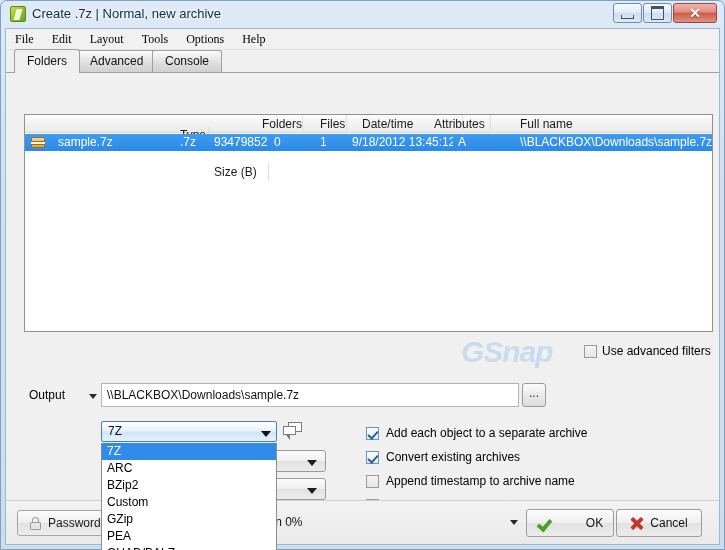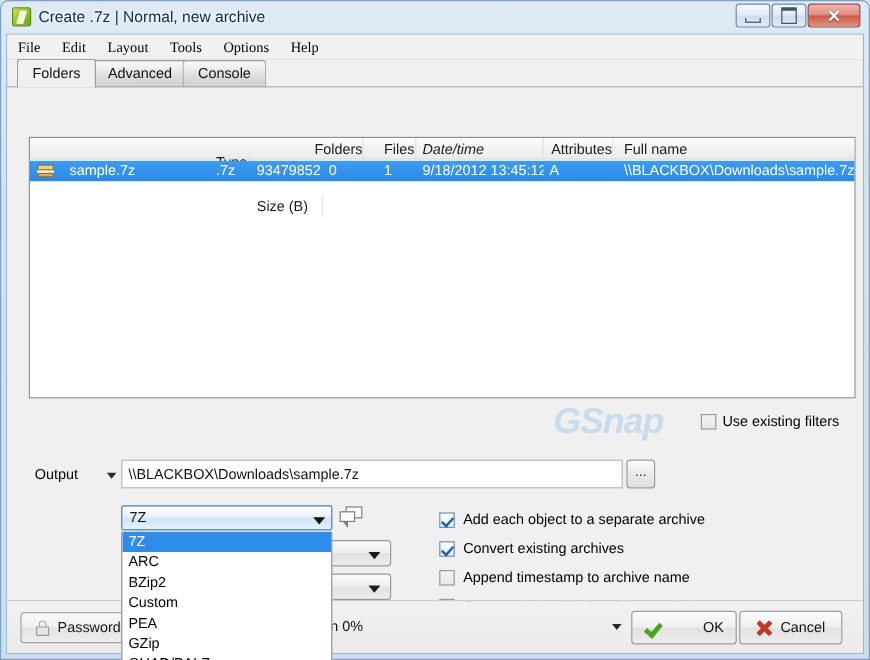--- a/index.html
+++ b/index.html
@@ -350,41 +350,41 @@
 
       <div id="watermark">GSnap</div>
 
       <div id="filelist">
         <div id="listhead">
           <div class="hcell" style="left:0px;width:28px;border-right:none;"></div>
           <div class="hcell" style="left:150px;width:34px;margin-top:11px;">Type</div>
           <div class="hcell" style="left:184px;width:60px;margin-top:48px;">Size (B)</div>
           <div class="hcell" style="left:232px;width:46px;">Folders</div>
           <div class="hcell" style="left:290px;width:32px;">Files</div>
-          <div class="hcell" style="left:322px;width:106px;font-style:italic;">Date/time</div>
-          <div class="hcell" style="left:424px;width:62px;text-align:right;">Attributes</div>
+          <div class="hcell" style="left:332px;width:106px;">Date/time</div>
+          <div class="hcell" style="left:404px;width:62px;">Attributes</div>
           <div class="hcell" style="left:490px;width:197px;border-right:none;">Full name</div>
         </div>
 
         <div id="listrow">
           <div id="rowicon"></div>
           <div class="rcell" style="left:28px;width:122px;">sample.7z</div>
           <div class="rcell" style="left:150px;width:34px;">.7z</div>
           <div class="rcell" style="left:184px;width:60px;">93479852</div>
           <div class="rcell" style="left:244px;width:46px;">0</div>
           <div class="rcell" style="left:290px;width:32px;">1</div>
           <div class="rcell" style="left:322px;width:106px;">9/18/2012 13:45:12</div>
           <div class="rcell" style="left:428px;width:62px;">A</div>
           <div class="rcell" style="left:490px;width:197px;">\\BLACKBOX\Downloads\sample.7z</div>
         </div>
       </div>
 
       <div id="advfilters">
         <span class="chkbox"></span>
-        <span class="chklabel">Use existing filters</span>
+        <span class="chklabel">Use advanced filters</span>
       </div>
 
       <div id="outrow">
         <div id="outlabel">Output</div>
         <div id="outarrow"></div>
         <div id="outfield">\\BLACKBOX\Downloads\sample.7z</div>
         <div id="outbrowse">...</div>
       </div>
 
       <div class="ghost-combo" id="ghost1">
@@ -402,22 +402,22 @@
       <div id="balloon">
         <span class="b1"></span>
         <span class="b2"></span>
       </div>
 
       <div id="fmtlist">
         <div class="fmtopt sel">7Z</div>
         <div class="fmtopt">ARC</div>
         <div class="fmtopt">BZip2</div>
         <div class="fmtopt">Custom</div>
+        <div class="fmtopt">GZip</div>
         <div class="fmtopt">PEA</div>
-        <div class="fmtopt">GZip</div>
         <div class="fmtopt">QUAD/BALZ</div>
 
       </div>
 
       <div id="checkcol">
         <div class="chkrow">
           <span class="chkbox on"></span>
           <span class="chklabel">Add each object to a separate archive</span>
         </div>
         <div class="chkrow">

